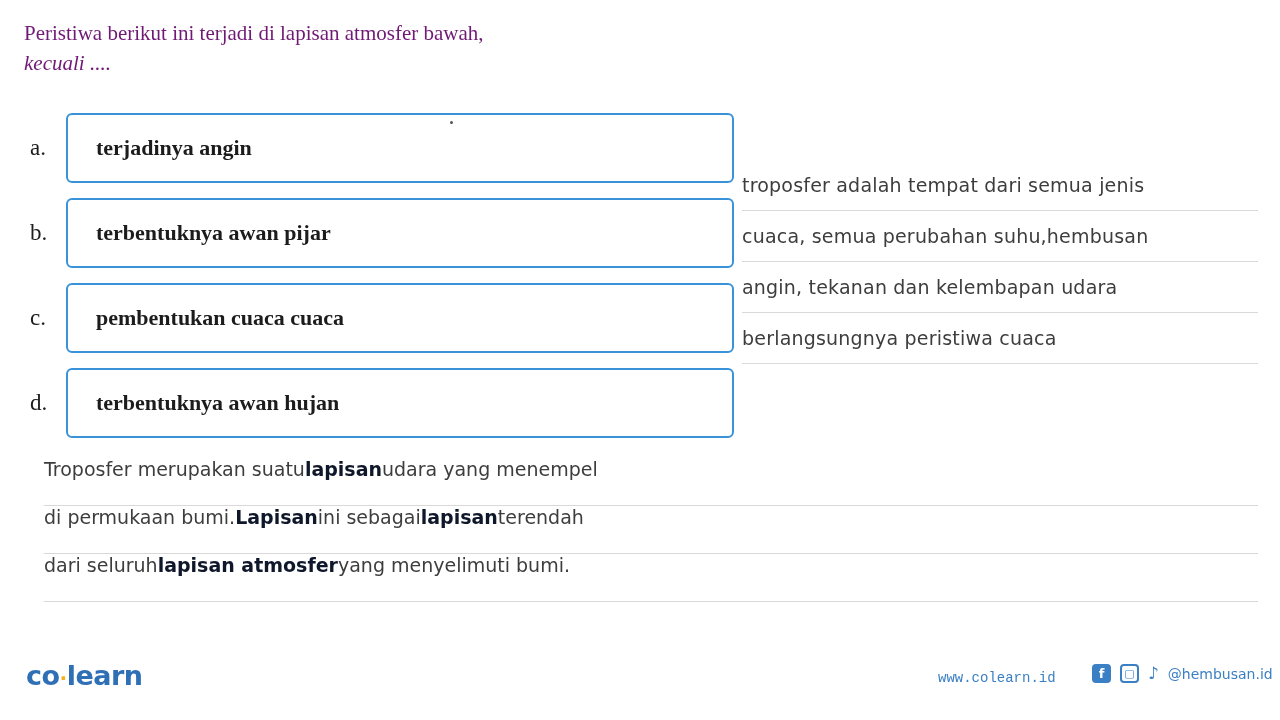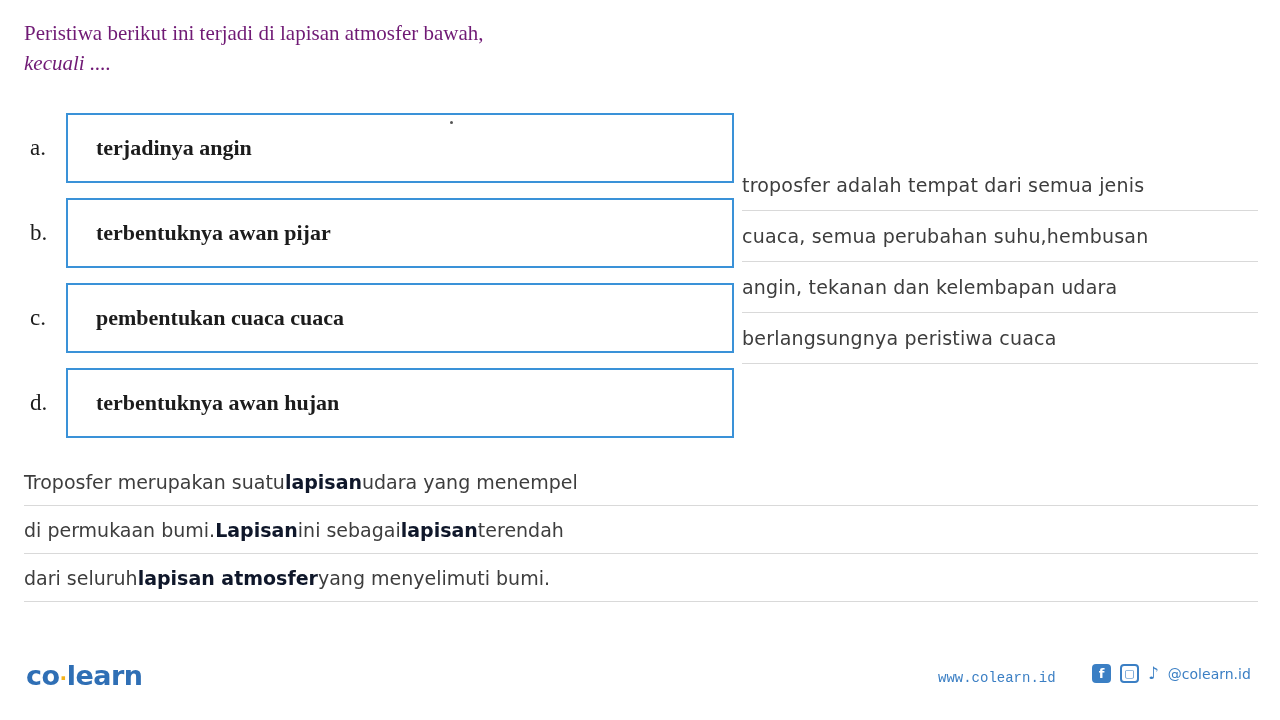--- a/index.html
+++ b/index.html
@@ -51,21 +51,21 @@
     font-size: 23px;
     color: #1c1c1c;
     text-align: left;
     padding-left: 6px;
     box-sizing: border-box;
   }
   .option-box {
     flex: 1 1 auto;
     height: 70px;
     border: 2px solid #3a92d8;
-    border-radius: 0;
+    border-radius: 6px;
     display: flex;
     align-items: center;
     padding-left: 28px;
     box-sizing: border-box;
     background: #ffffff;
   }
   .option-text {
     font-family: "Liberation Serif", serif;
     font-size: 22px;
     font-weight: bold;
@@ -105,25 +105,25 @@
   .bottom-notes {
     position: absolute;
     left: 24px;
     top: 458px;
     width: 1234px;
   }
   .bottom-line {
     height: 47px;
     border-bottom: 1px solid #d9d9d9;
     display: flex;
-    align-items: center;
     font-family: "DejaVu Sans", sans-serif;
     font-size: 19px;
     color: #3d3d3d;
     white-space: nowrap;
+    margin-left: 20px;
   }
   .bottom-line b {
     font-weight: bold;
     color: #0f172a;
   }
 
   
   .footer {
     position: absolute;
     left: 0;
@@ -258,15 +258,15 @@
     </div>
 </div>
 
 <div class="footer">
   <div class="logo"><span>co</span><span class="dot">·</span><span>learn</span></div>
   <div class="footer-url">www.colearn.id</div>
   <div class="social">
     <div class="sq-icon">f</div>
     <div class="sq-icon outline">▢</div>
     <div class="tiktok">♪</div>
-    <div class="handle">@colearn.id</div>
+    <div class="handle">@hembusan.id</div>
   </div>
 </div>
 
 </body></html>

